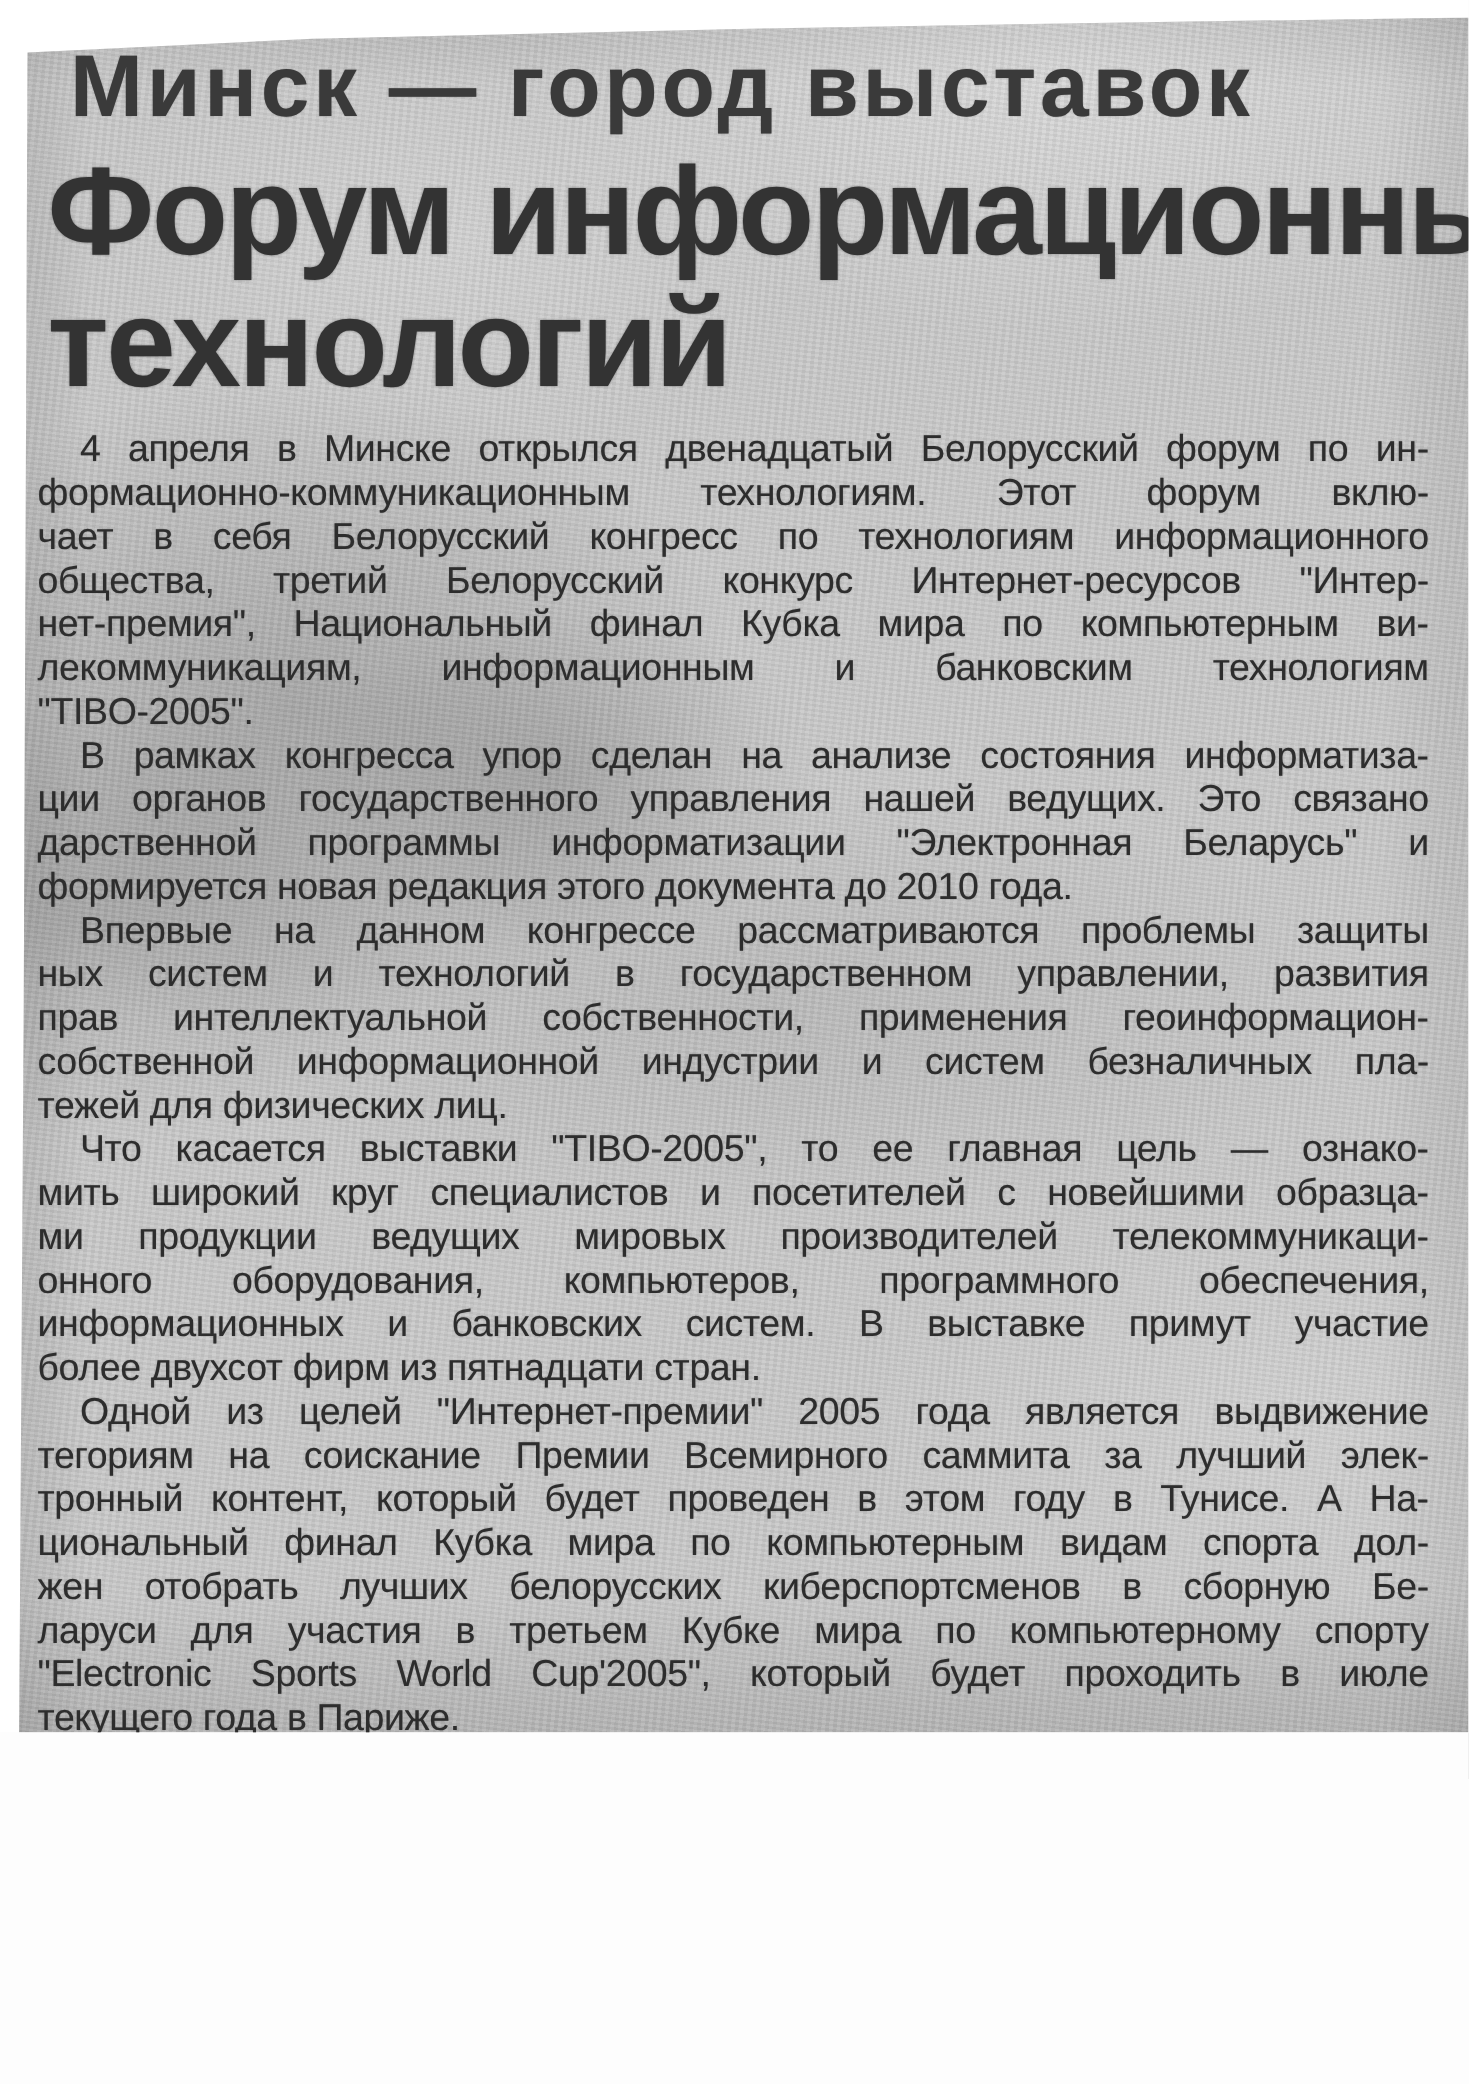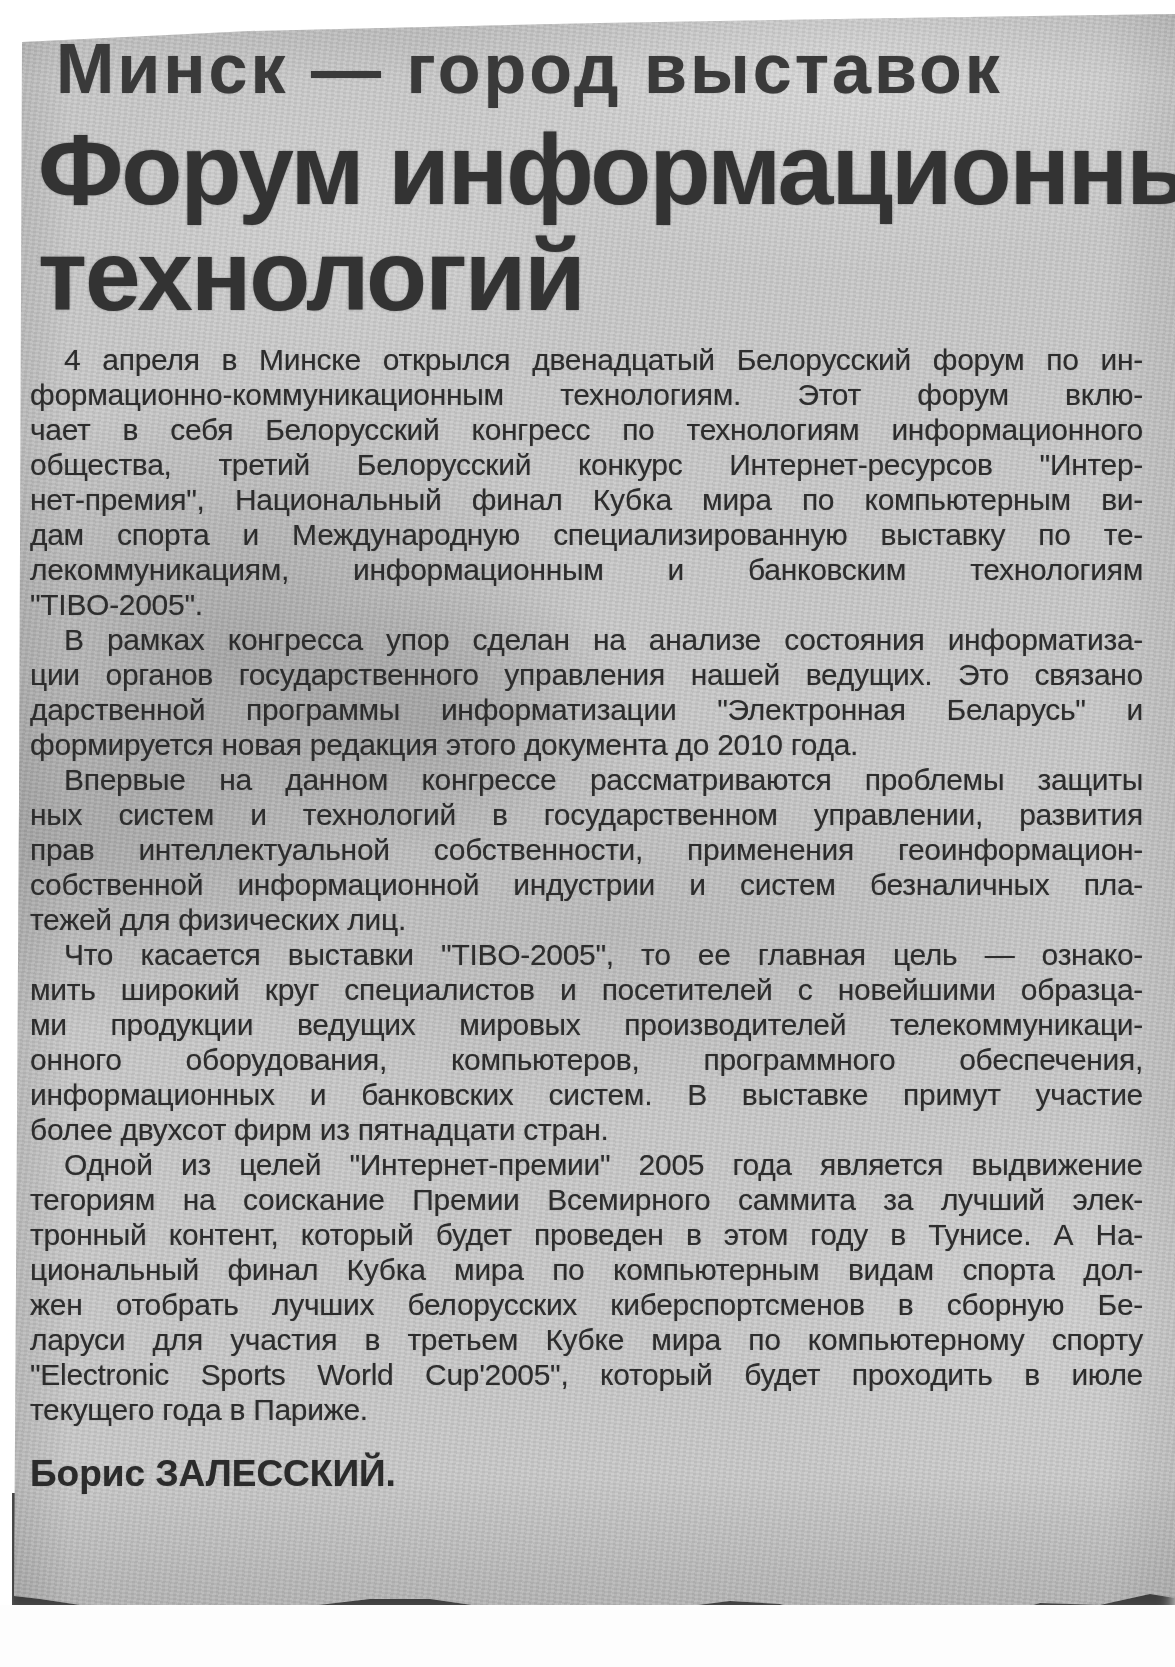--- a/index.html
+++ b/index.html
@@ -4,21 +4,21 @@
 <style>
   html, body {
     margin: 0;
     padding: 0;
     background: #fdfdfd;
     font-family: "Liberation Sans", sans-serif;
   }
   .scan {
     position: relative;
     width: 1175px;
-    height: 1605px;
+    height: 1386px;
     background: #ffffff;
     overflow: hidden;
   }
   
   .paper-shadow {
     position: absolute;
     inset: 0;
     background: #1d1d1d;
     opacity: 0.85;
     filter: blur(8px);
@@ -122,21 +122,20 @@
       <div class="hl-line">Форум информационных</div>
       <div class="hl-line">технологий</div>
     </div>
     <div class="article-body">
         <div class="para">
           <div class="line first">4 апреля в Минске открылся двенадцатый Белорусский форум по ин-</div>
           <div class="line">формационно-коммуникационным технологиям. Этот форум вклю-</div>
           <div class="line">чает в себя Белорусский конгресс по технологиям информационного</div>
           <div class="line">общества, третий Белорусский конкурс Интернет-ресурсов "Интер-</div>
           <div class="line">нет-премия", Национальный финал Кубка мира по компьютерным ви-</div>
-          <div class="line">дам спорта и Международную специализированную выставку по те-</div>
           <div class="line">лекоммуникациям, информационным и банковским технологиям</div>
           <div class="line last">"TIBO-2005".</div>
         </div>
         <div class="para">
           <div class="line first">В рамках конгресса упор сделан на анализе состояния информатиза-</div>
           <div class="line">ции органов государственного управления нашей ведущих. Это связано</div>
           <div class="line">дарственной программы информатизации "Электронная Беларусь" и</div>
           <div class="line last">формируется новая редакция этого документа до 2010 года.</div>
         </div>
         <div class="para">

